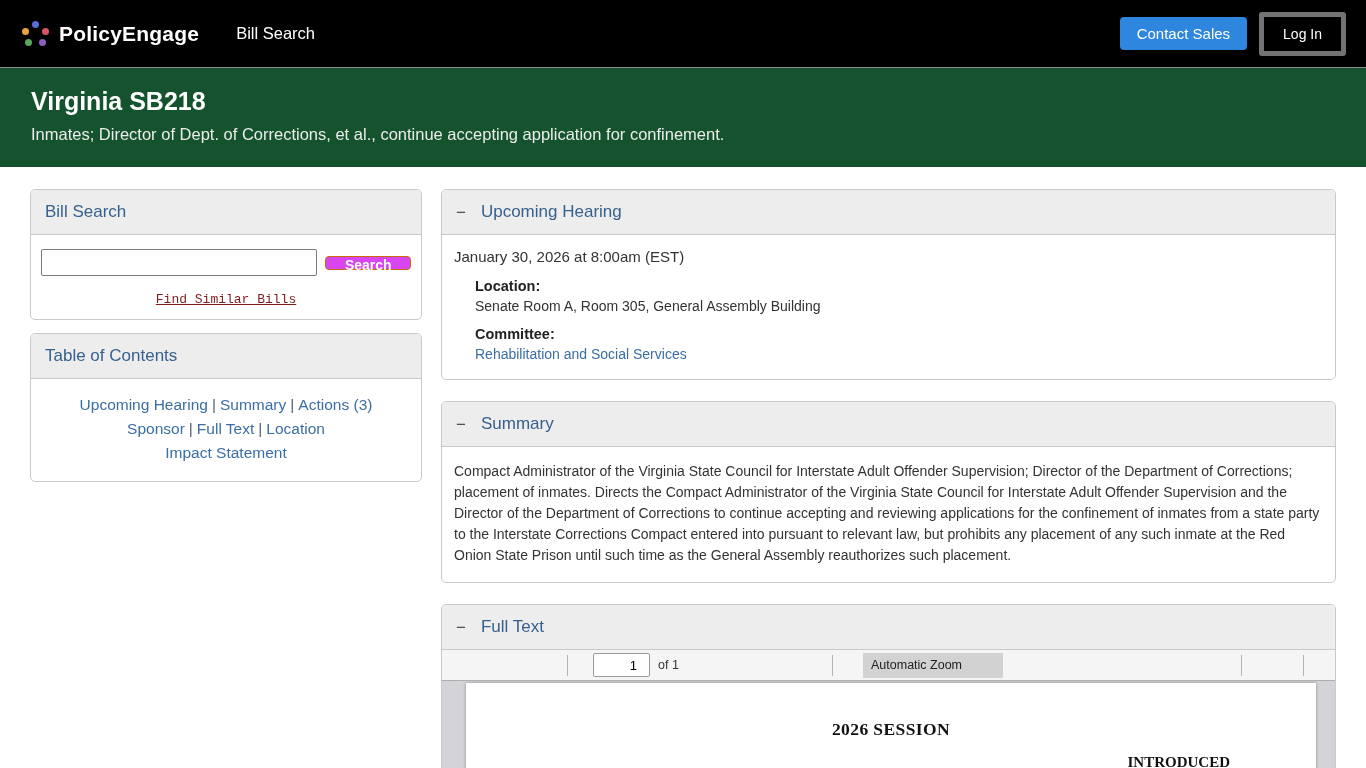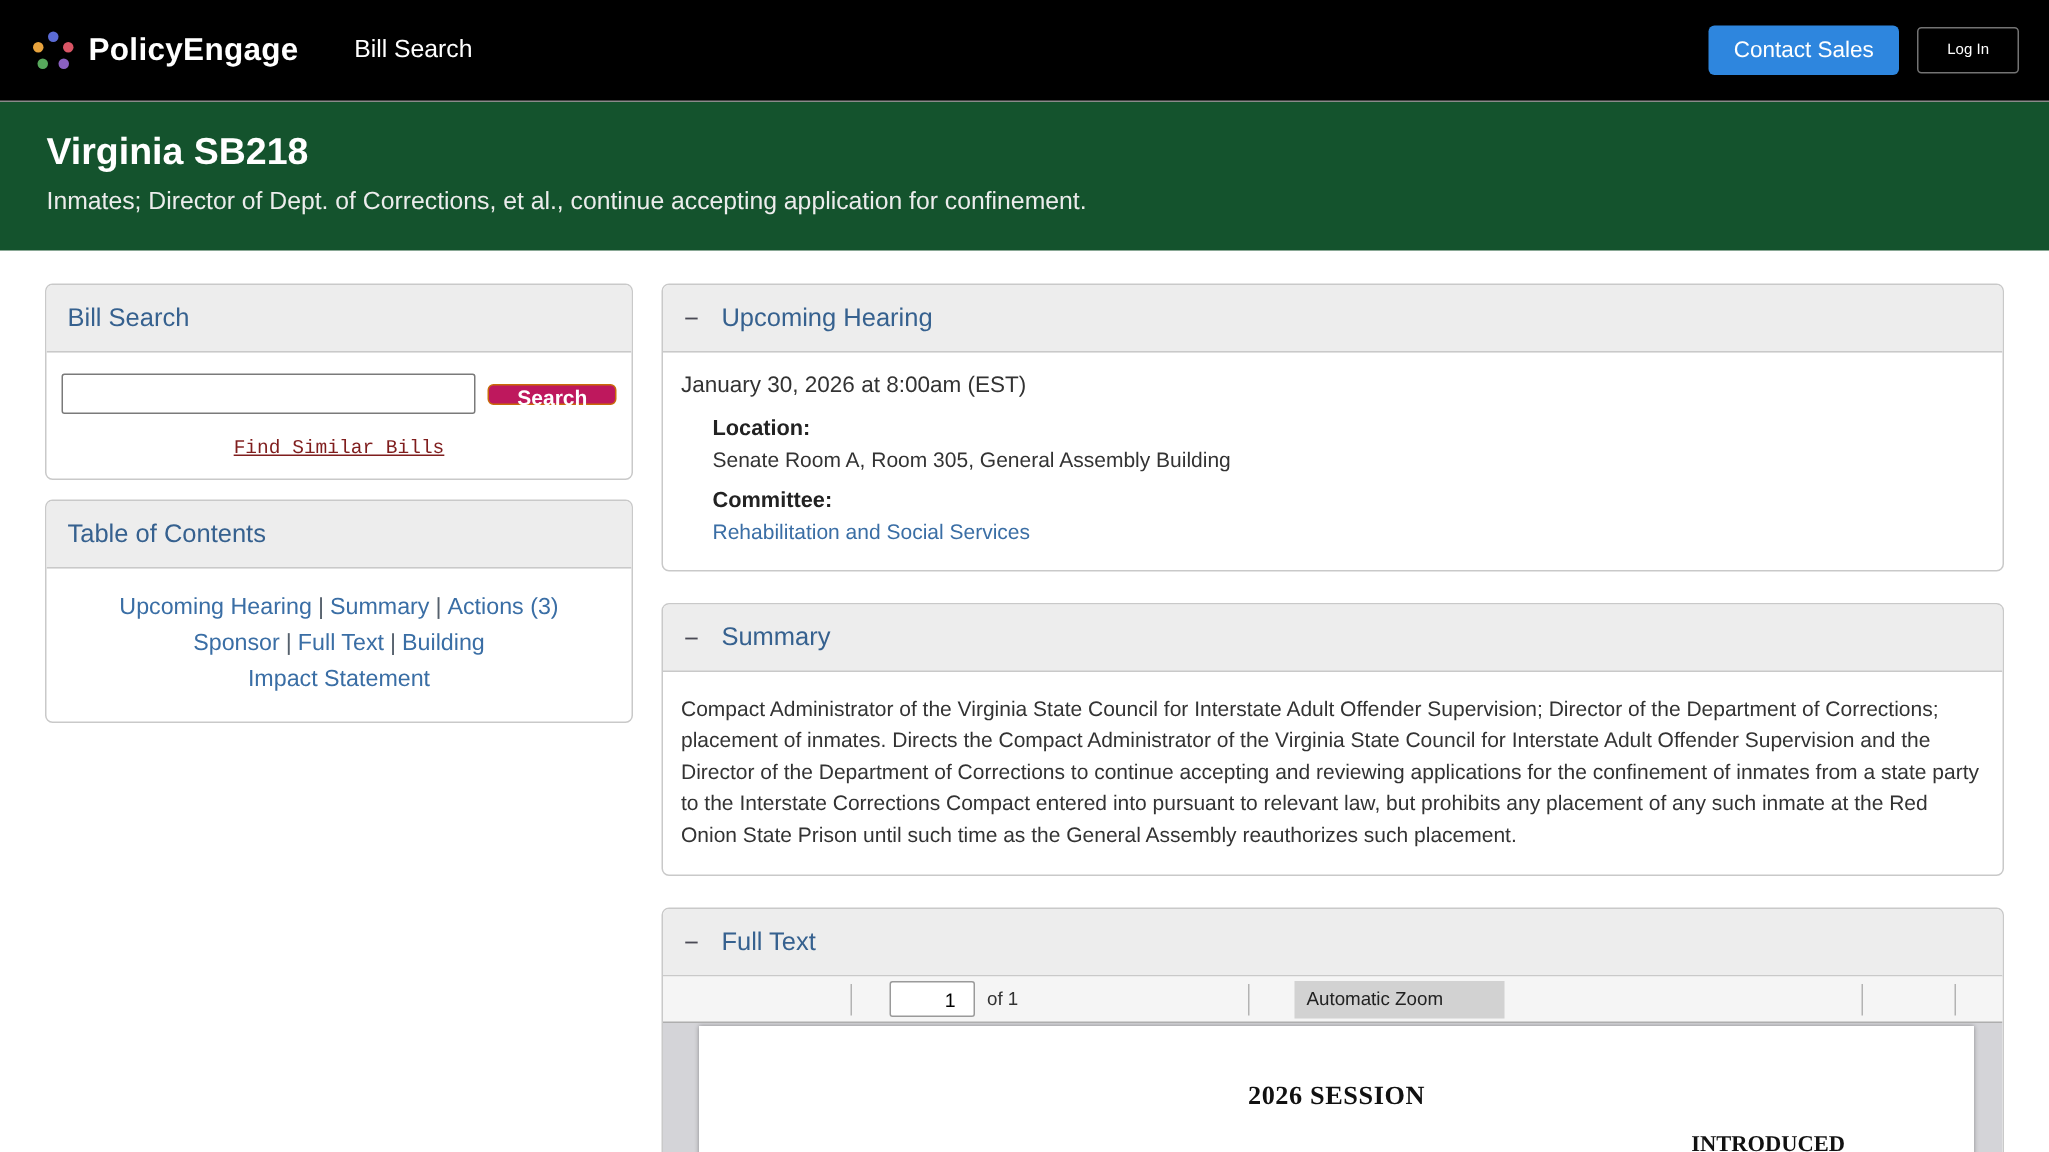--- a/index.html
+++ b/index.html
@@ -25,22 +25,22 @@
   .logo .d4 { left: 5px;  top: 21px; background: #57a85c; }
   .logo .d5 { left: 19px; top: 21px; background: #8a5fc0; }
   .brand { color: #fff; font-size: 21px; font-weight: bold; margin-left: 9px; letter-spacing: 0.2px; }
   .nav-item { color: #fff; font-size: 16.5px; margin-left: 37px; cursor: pointer; }
   .nav-spacer { flex: 1; }
   .btn-contact {
     background: #2e86de; color: #fff; font-size: 15px;
     padding: 8px 17px; border-radius: 4px; border: none; cursor: pointer;
   }
   .btn-login {
-    background: transparent; color: #fff; font-size: 10px;
-    padding: 9px 19px; border-radius: 3px; border: 1px solid #737373;
+    background: transparent; color: #fff; font-size: 14px;
+    padding: 9px 19px; border-radius: 3px; border: 5px solid #737373;
     margin-left: 12px; cursor: pointer;
   }
 
   
   .hero { height: 99px; background: #14532d; padding: 19px 0 0 31px; }
   .hero-title { color: #fff; font-size: 25px; font-weight: 600; }
   .hero-subtitle { color: #ececec; font-size: 16.5px; margin-top: 9px; font-weight: 400; }
 
   
   .content { display: flex; padding: 22px 30px 0 30px; gap: 19px; }
@@ -65,21 +65,21 @@
   
   .panel-bill-search { margin-bottom: 13px; }
   .bs-body { padding: 14px 10px 12px 10px; }
   .bs-row { display: flex; align-items: center; }
   .bs-input {
     width: 278px; height: 27px; border: 1px solid #7a7a7a; border-radius: 2px;
     font-size: 14px; padding: 0 6px;
   }
   .bs-btn {
     width: 86px; height: 14px; margin-left: 8px;
-    background: #be185d; border: 1px solid #c96a0a; border-radius: 4px;
+    background: #d946ef; border: 1px solid #c96a0a; border-radius: 4px;
     color: #fff; font-weight: bold; font-size: 14px; cursor: pointer;
   }
   .bs-similar { text-align: center; margin-top: 13px; }
   .bs-similar a { font-size: 13px; color: #7f1d1d; text-decoration: underline; cursor: pointer; font-family: Liberation Mono, monospace; }
 
   
   .toc-body { padding: 14px 10px 16px 10px; text-align: center; font-size: 15.5px; line-height: 24px; }
   .toc-body a { color: #3a6ea5; text-decoration: none; cursor: pointer; }
   .toc-sep { color: #55606c; margin: 0 4px; }
 
@@ -174,21 +174,21 @@
 
     <div class="panel">
       <div class="panel-header">
         <span>Table of Contents</span>
       </div>
       <div class="toc-body">
         <div>
           <a>Upcoming Hearing</a><span class="toc-sep">|</span><a>Summary</a><span class="toc-sep">|</span><a>Actions (3)</a>
         </div>
         <div>
-          <a>Sponsor</a><span class="toc-sep">|</span><a>Full Text</a><span class="toc-sep">|</span><a>Building</a>
+          <a>Sponsor</a><span class="toc-sep">|</span><a>Full Text</a><span class="toc-sep">|</span><a>Location</a>
         </div>
         <div>
           <a>Impact Statement</a>
         </div>
       </div>
     </div>
 
   </div>
 
   <div class="main">

